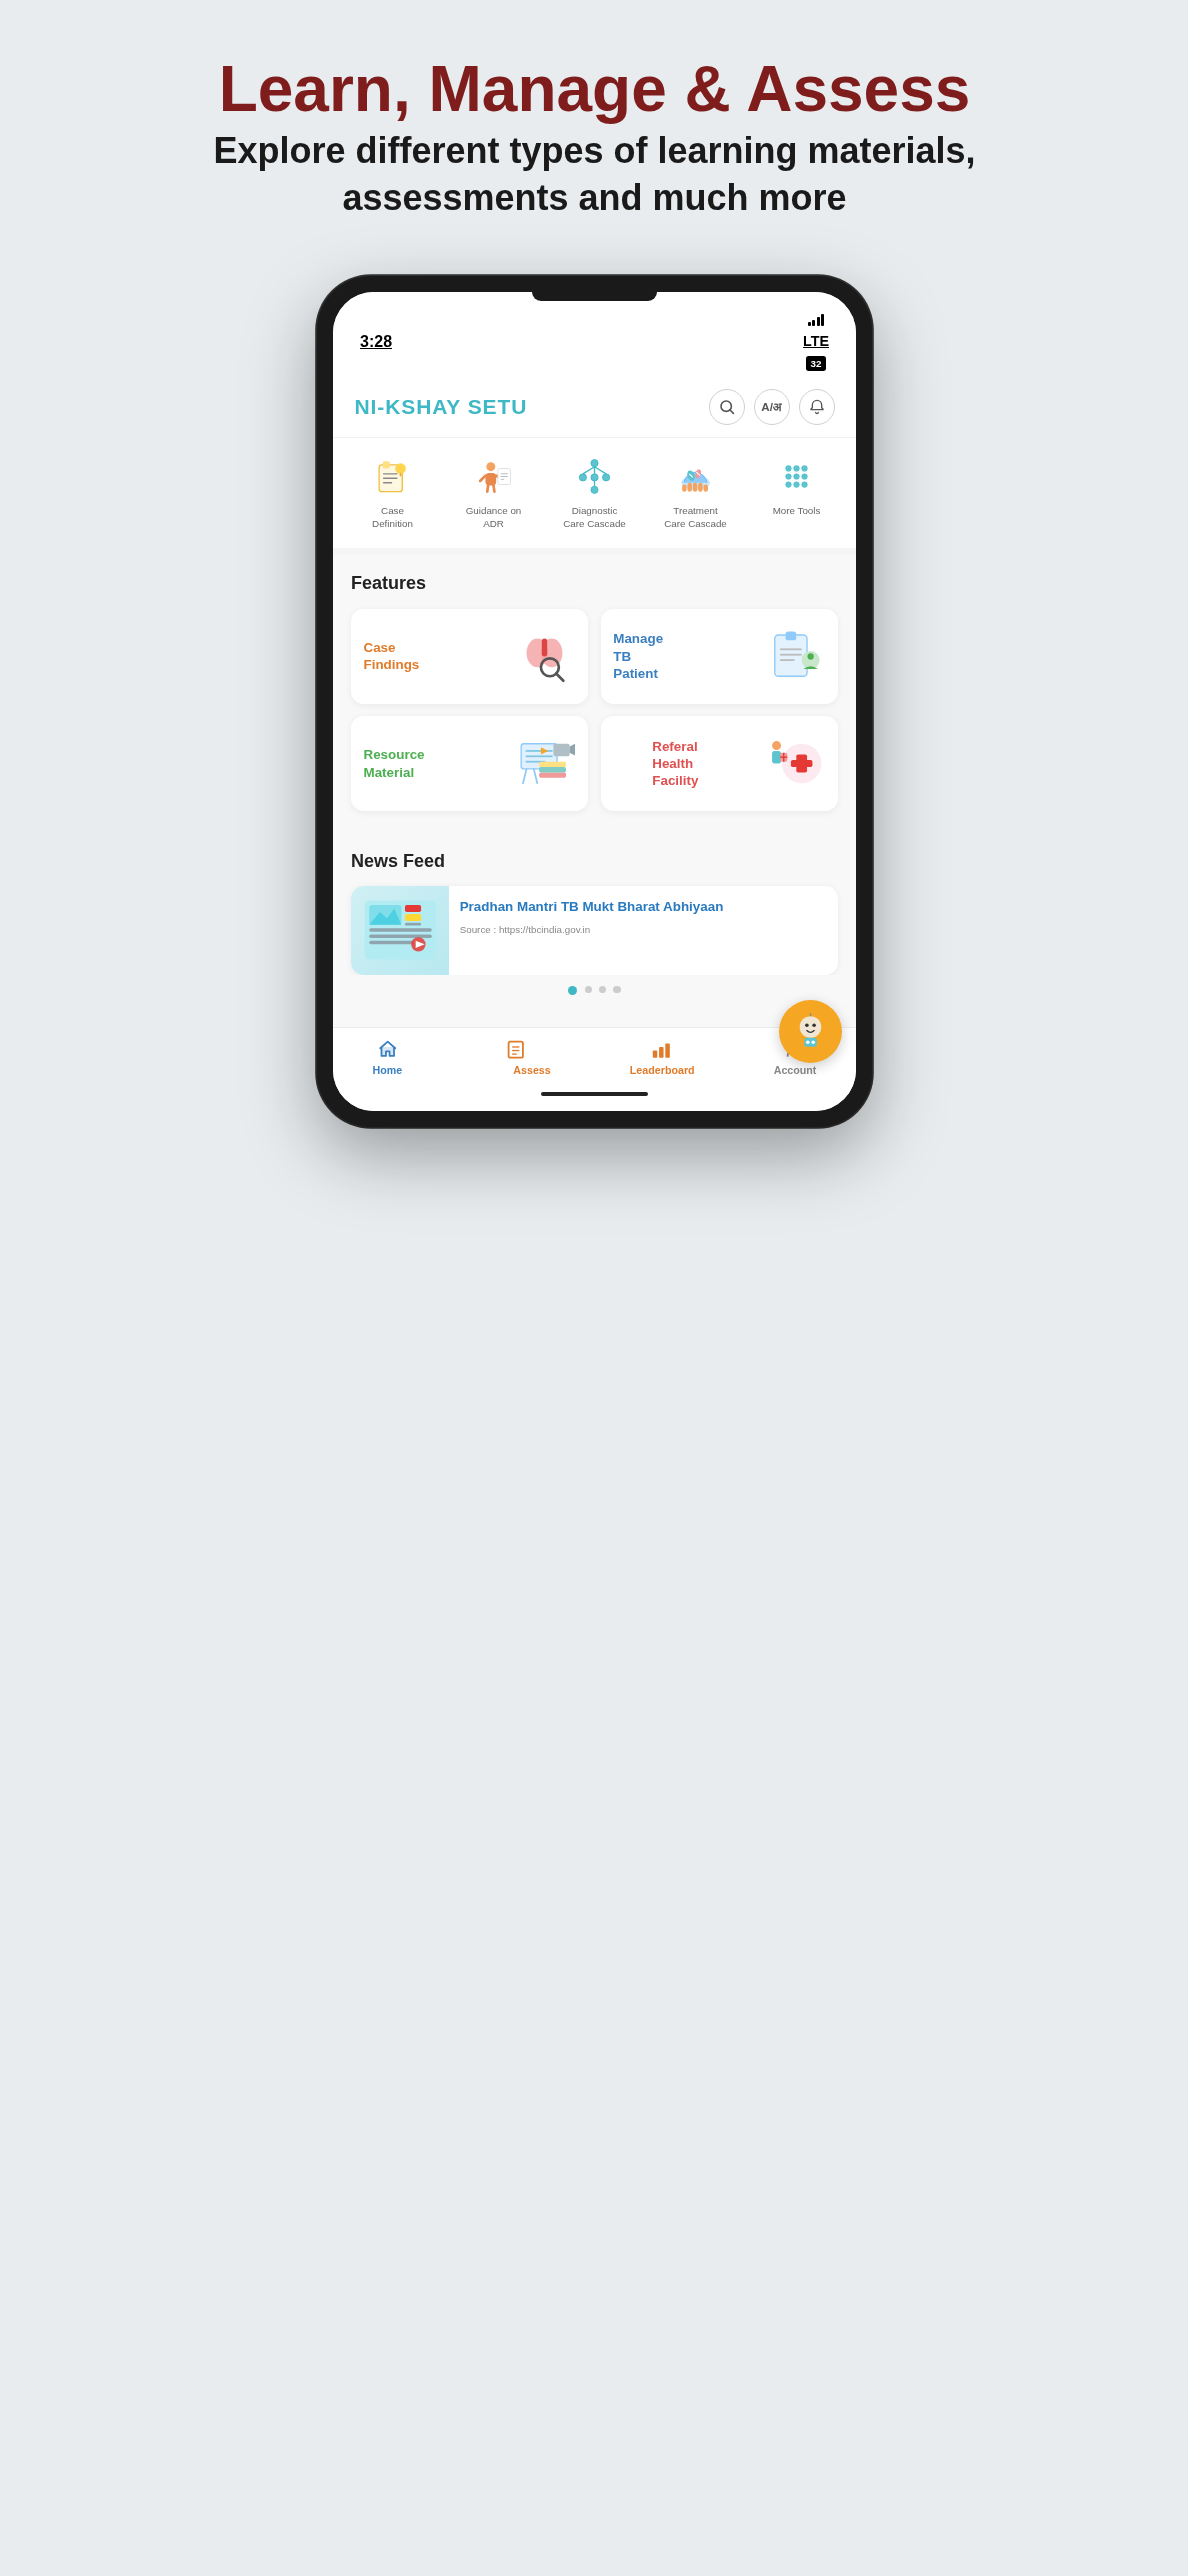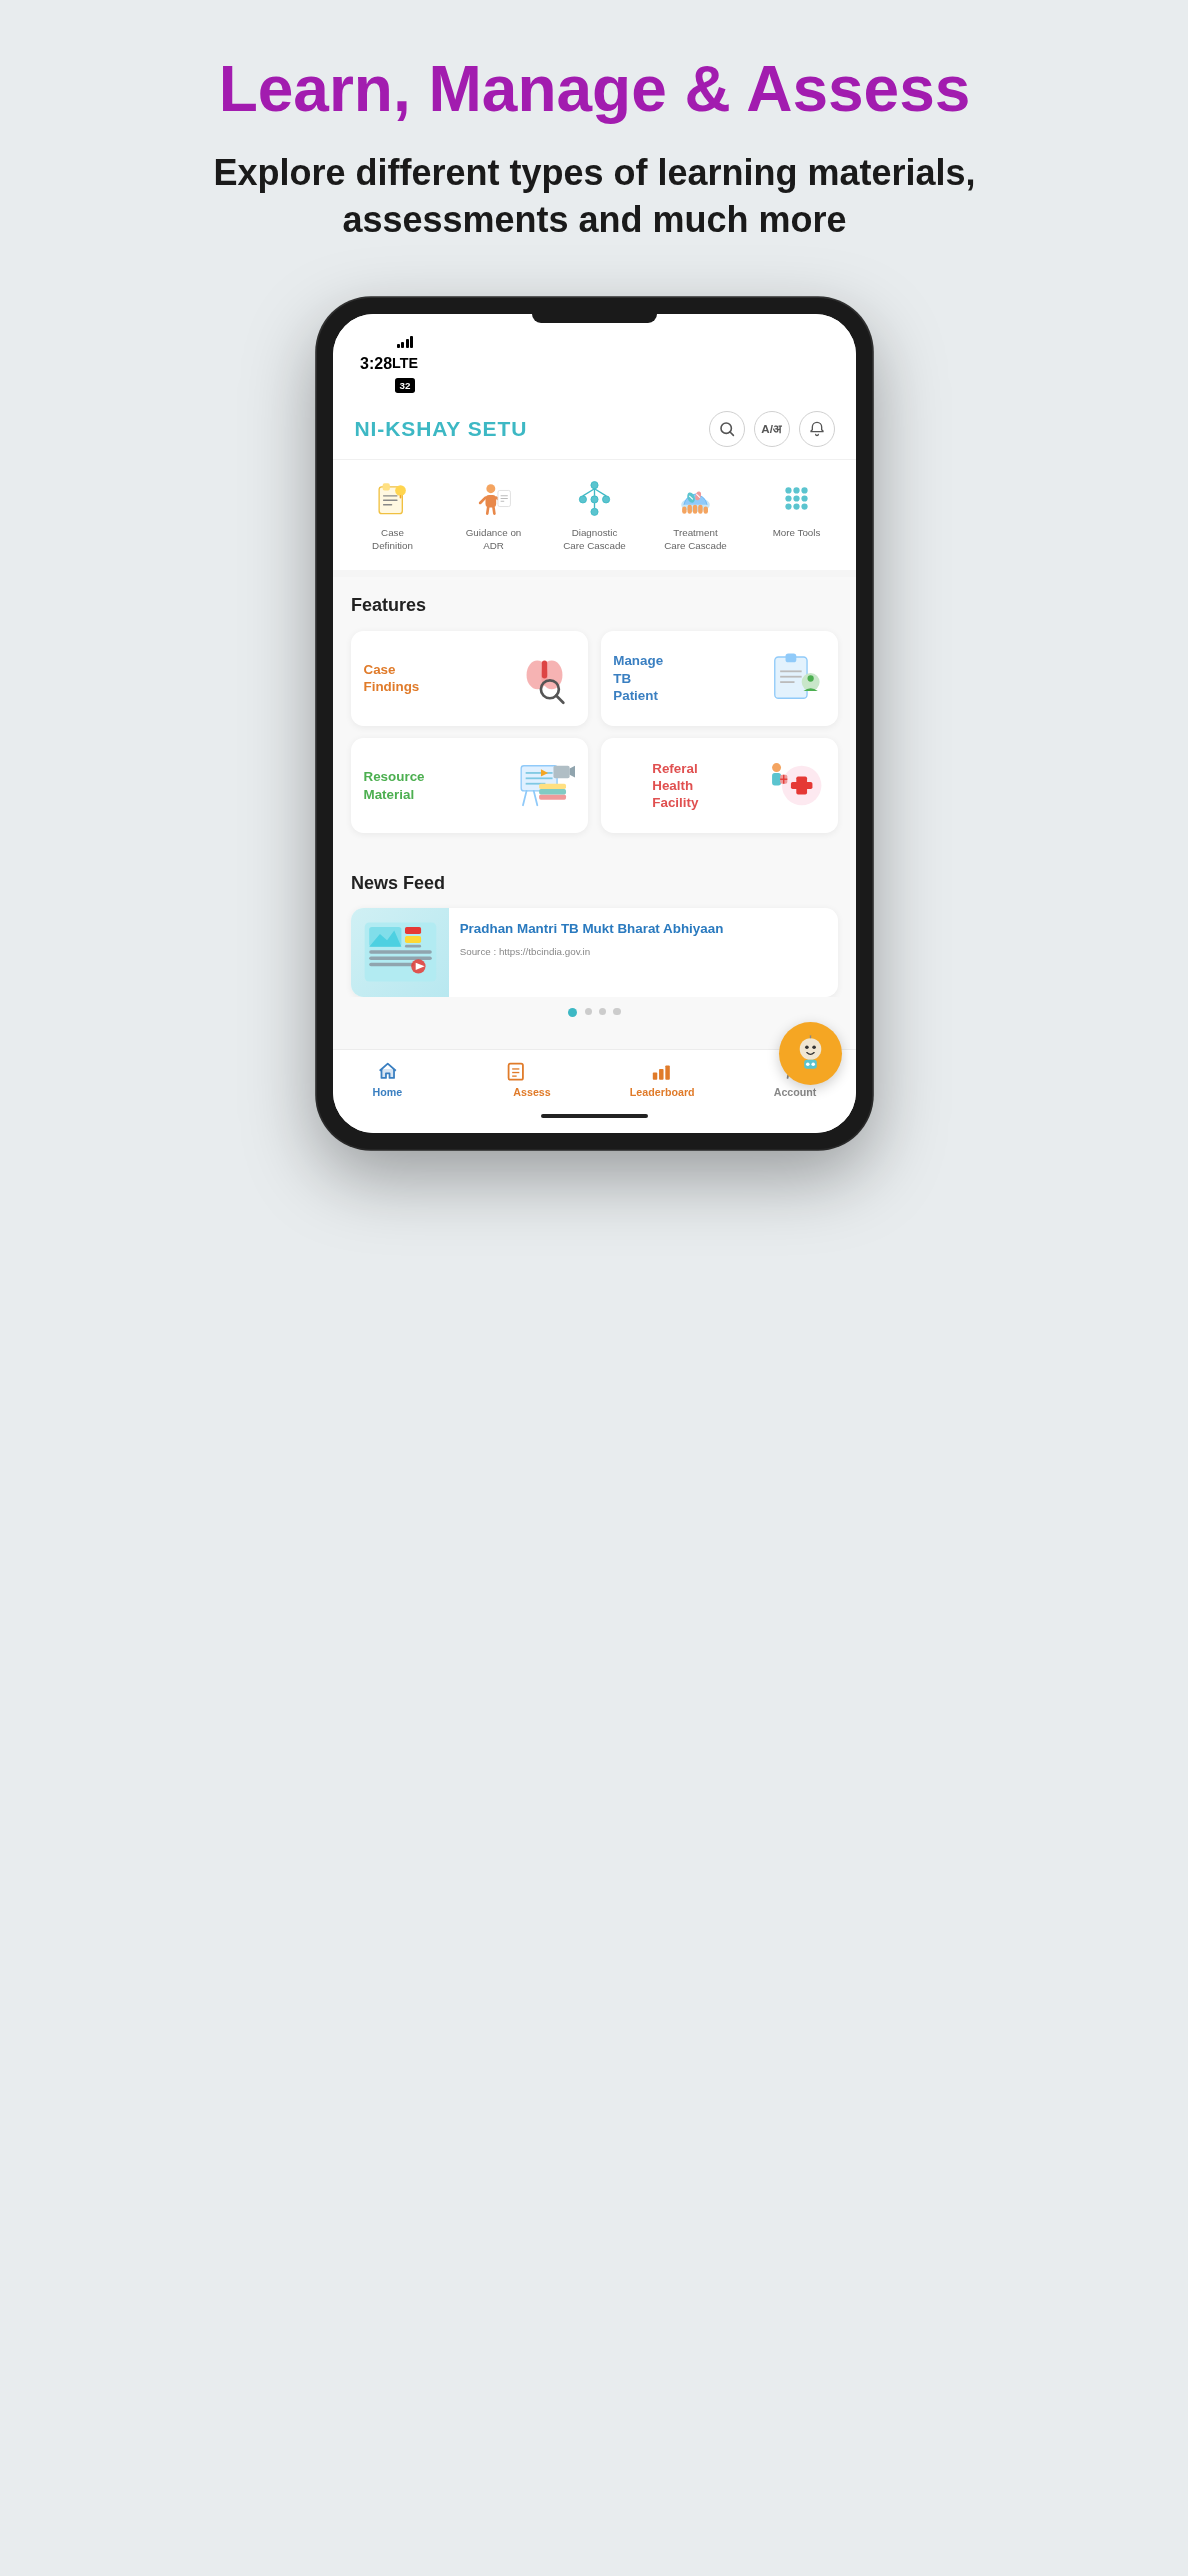--- a/index.html
+++ b/index.html
@@ -16,22 +16,22 @@
     }
 
     .page-header {
       text-align: center;
       margin-bottom: 54px;
     }
 
     .page-title {
       font-size: 64px;
       font-weight: 800;
-      color: #a21caf;
-      margin-bottom: 26px;
+      color: #7f1d1d;
+      margin-bottom: 4px;
       line-height: 1.1;
     }
 
     .page-subtitle {
       font-size: 36px;
       font-weight: 700;
       color: #1a1a1a;
       line-height: 1.3;
       max-width: 805px;
       margin: 0 auto;
@@ -53,21 +53,22 @@
       overflow: hidden;
       position: relative;
     }
 
     
     .status-bar {
       background: #fff;
       padding: 12.5px 27px 7.2px;
       display: flex;
       align-items: center;
-      justify-content: flex-start;
+      justify-content: space-between;
+      text-decoration: underline;
     }
 
     .status-time {
       font-size: 16px;
       font-weight: 600;
       color: #000;
     }
 
     .status-right {
       display: flex;

